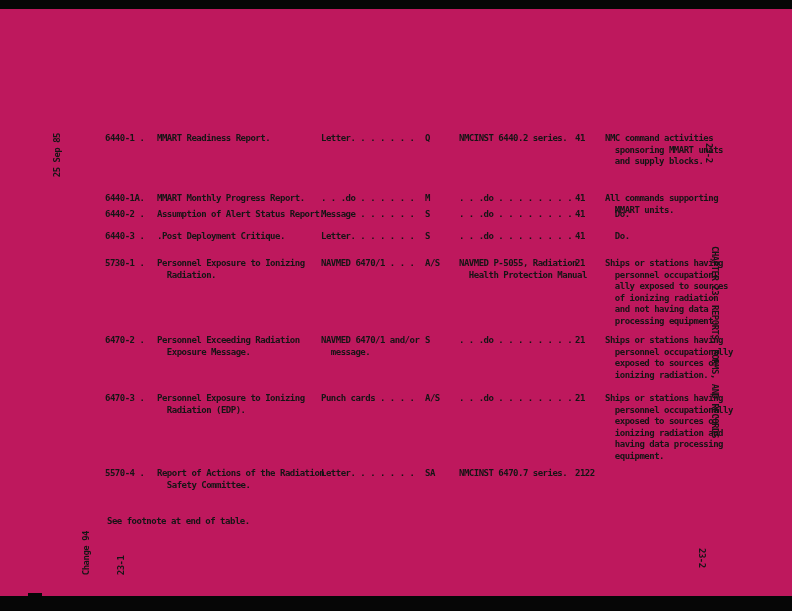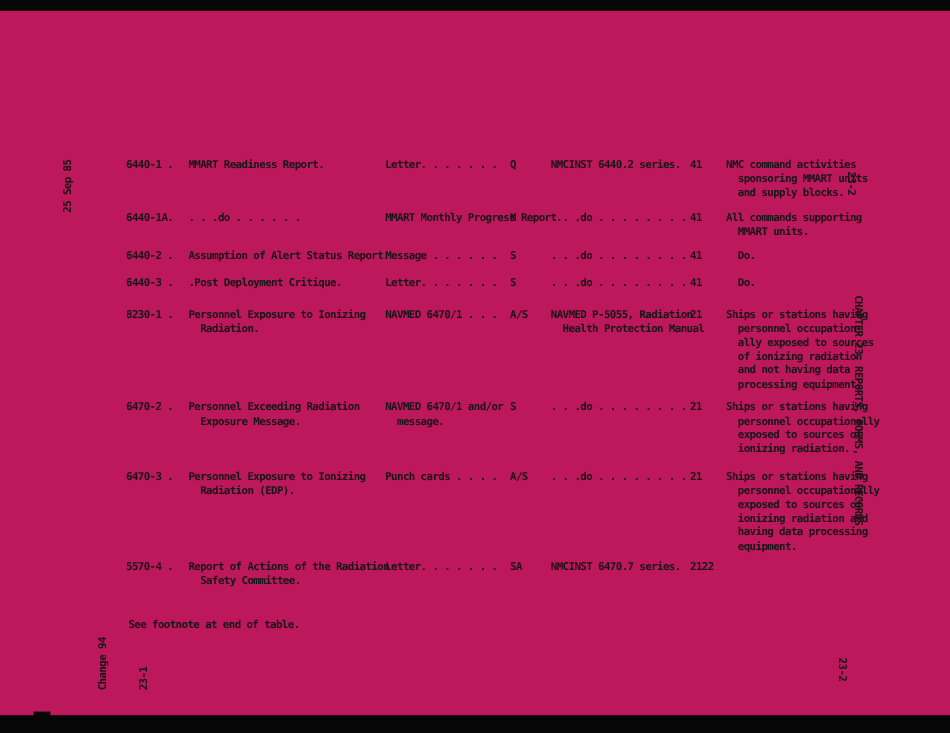--- a/index.html
+++ b/index.html
@@ -53,24 +53,24 @@
       <div class="c">MMART Readiness Report.</div>
       <div class="c">Letter. . . . . . .</div>
       <div class="c">Q</div>
       <div class="c">NMCINST 6440.2 series.</div>
       <div class="c">41</div>
       <div class="c">NMC command activities
   sponsoring MMART units
   and supply blocks.</div>
     </div>
 
-    <div class="row" style="top:49px">
+    <div class="row" style="top:65px">
       <div class="c">6440-1A.</div>
+      <div class="c">MMART Monthly Progress Report.</div>
       <div class="c">. . .do . . . . . .</div>
-      <div class="c">MMART Monthly Progress Report.</div>
       <div class="c">M</div>
       <div class="c">. . .do . . . . . . . .</div>
       <div class="c">41</div>
       <div class="c">All commands supporting
   MMART units.</div>
     </div>
 
     <div class="row" style="top:81px">
       <div class="c">6440-2 .</div>
       <div class="c">Assumption of Alert Status Report.</div>
@@ -85,21 +85,21 @@
       <div class="c">6440-3 .</div>
       <div class="c">.Post Deployment Critique.</div>
       <div class="c">Letter. . . . . . .</div>
       <div class="c">S</div>
       <div class="c">. . .do . . . . . . . .</div>
       <div class="c">41</div>
       <div class="c">  Do.</div>
     </div>
 
     <div class="row" style="top:130px">
-      <div class="c">8230-1 .</div>
+      <div class="c">5730-1 .</div>
       <div class="c">Personnel Exposure to Ionizing
   Radiation.</div>
       <div class="c">NAVMED 6470/1 . . .</div>
       <div class="c">A/S</div>
       <div class="c">NAVMED P-5055, Radiation
   Health Protection Manual</div>
       <div class="c">21</div>
       <div class="c">Ships or stations having
   personnel occupation-
   ally exposed to sources

